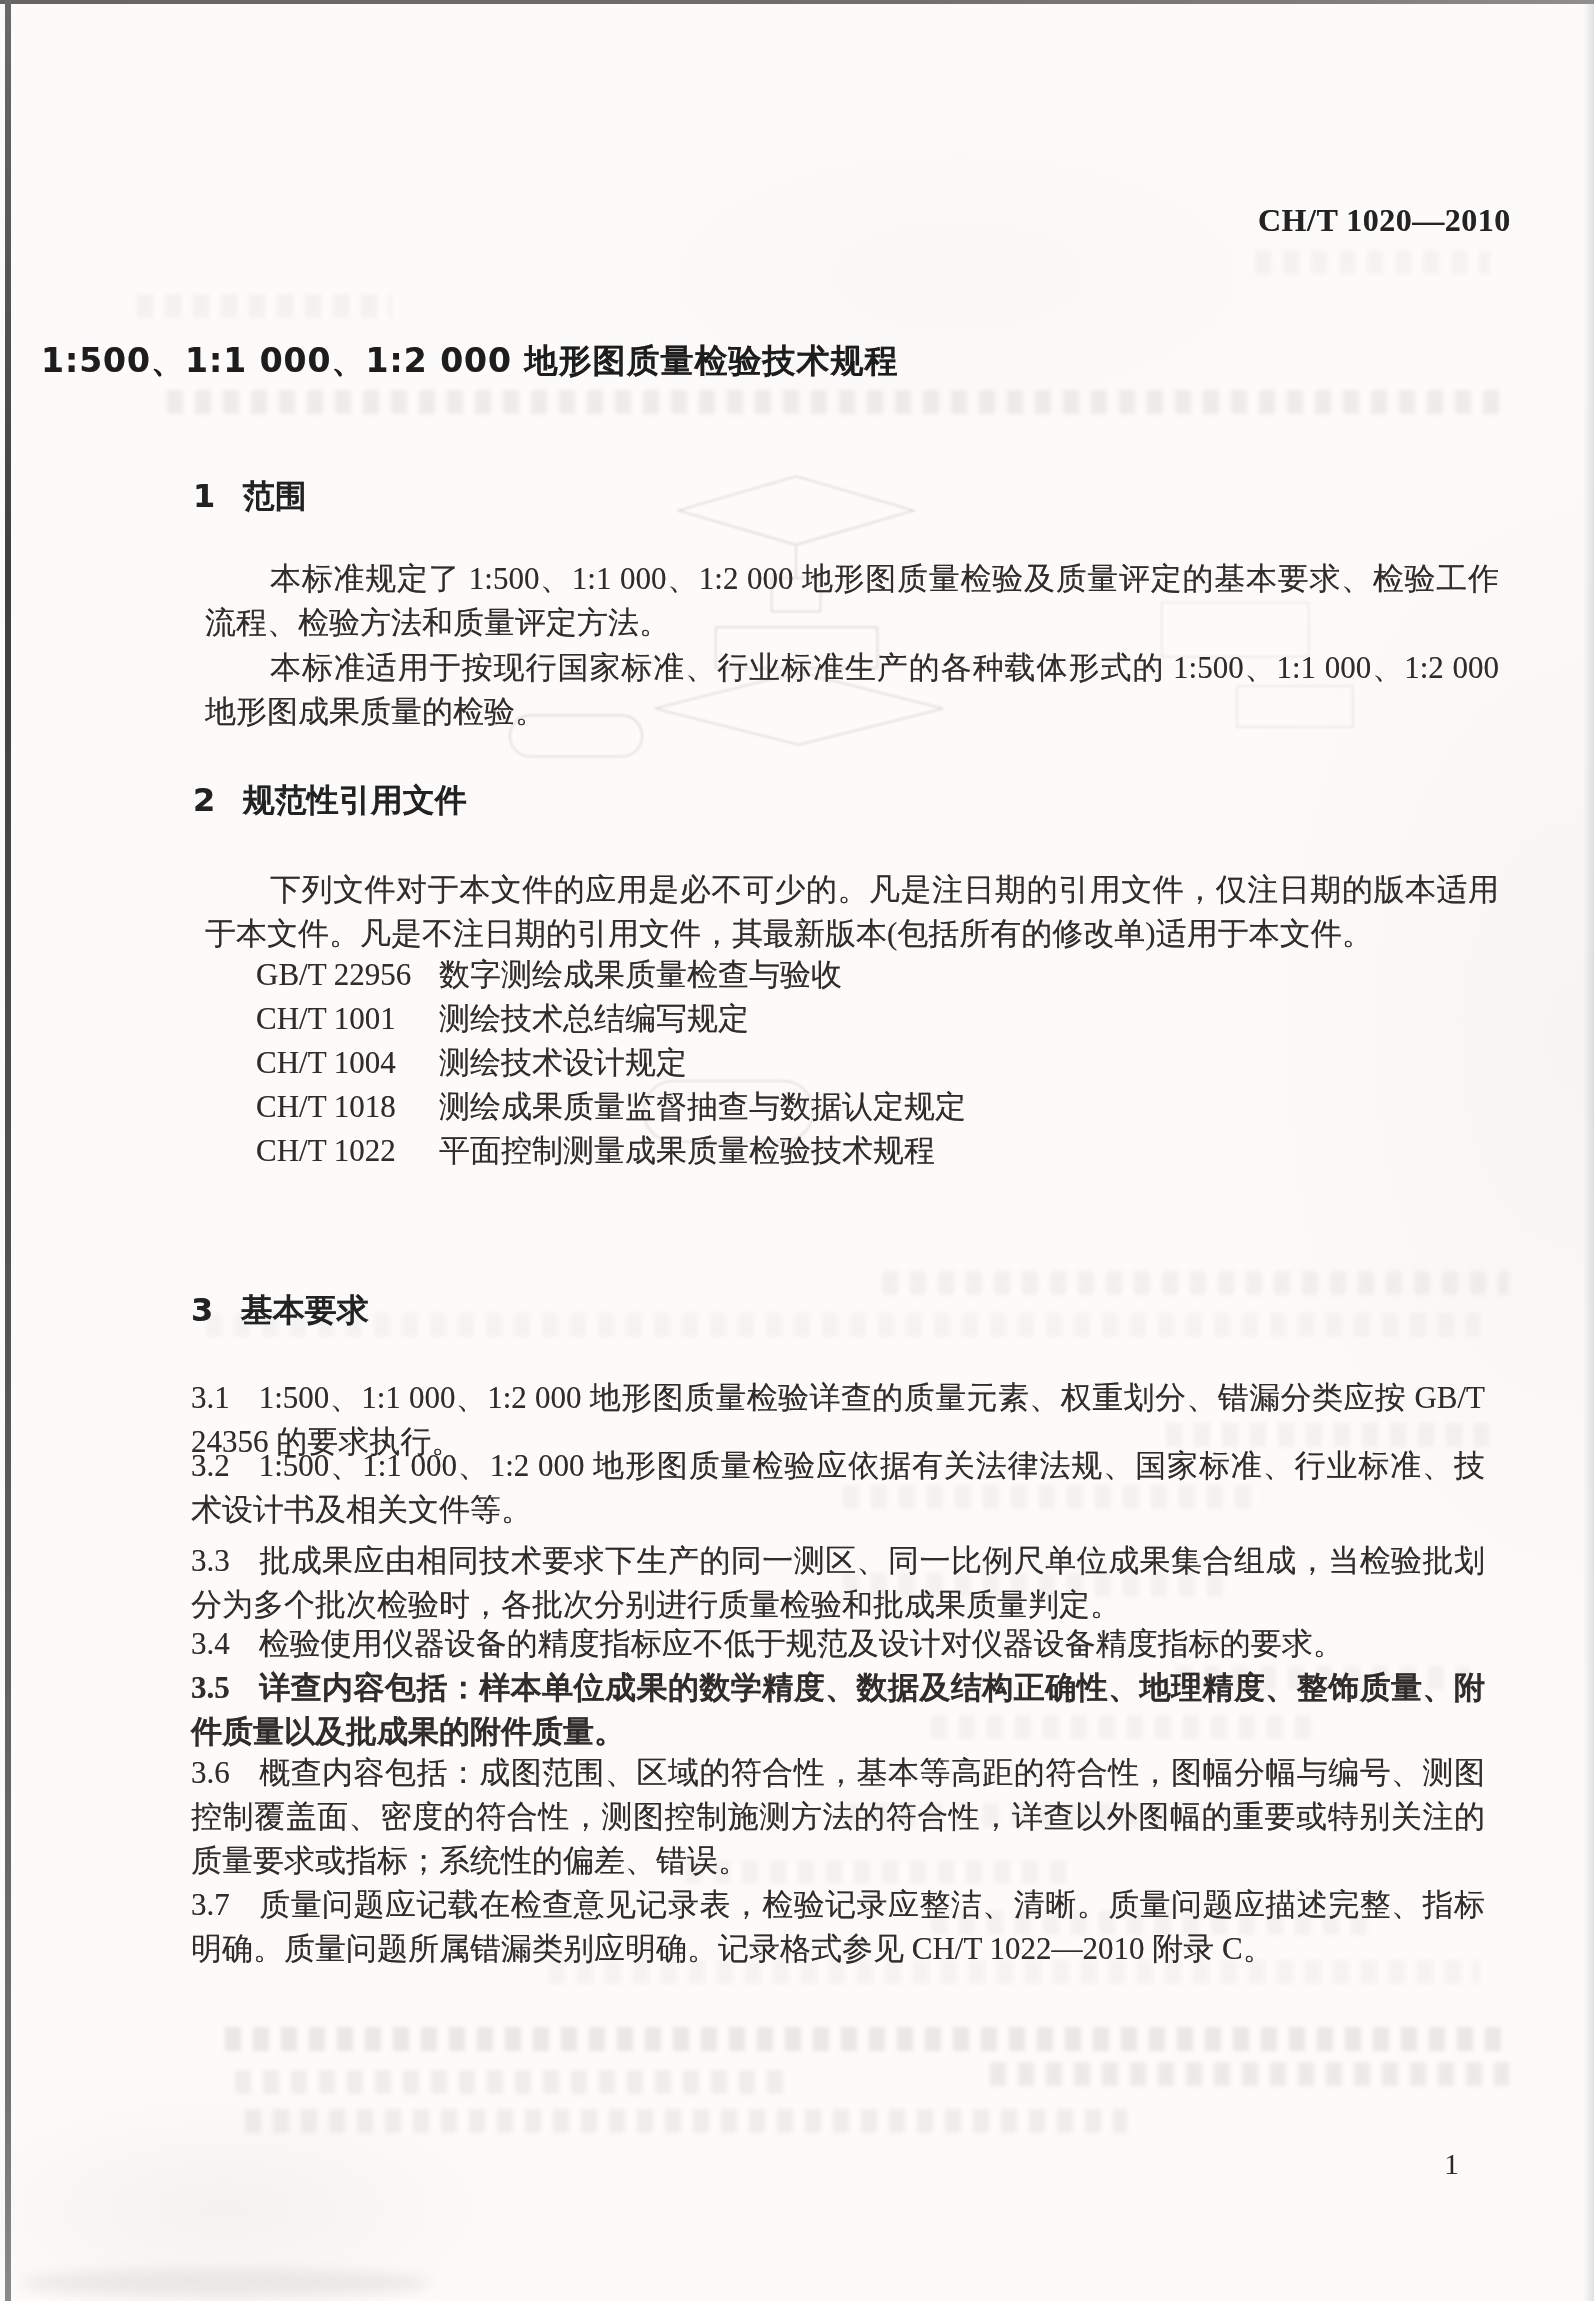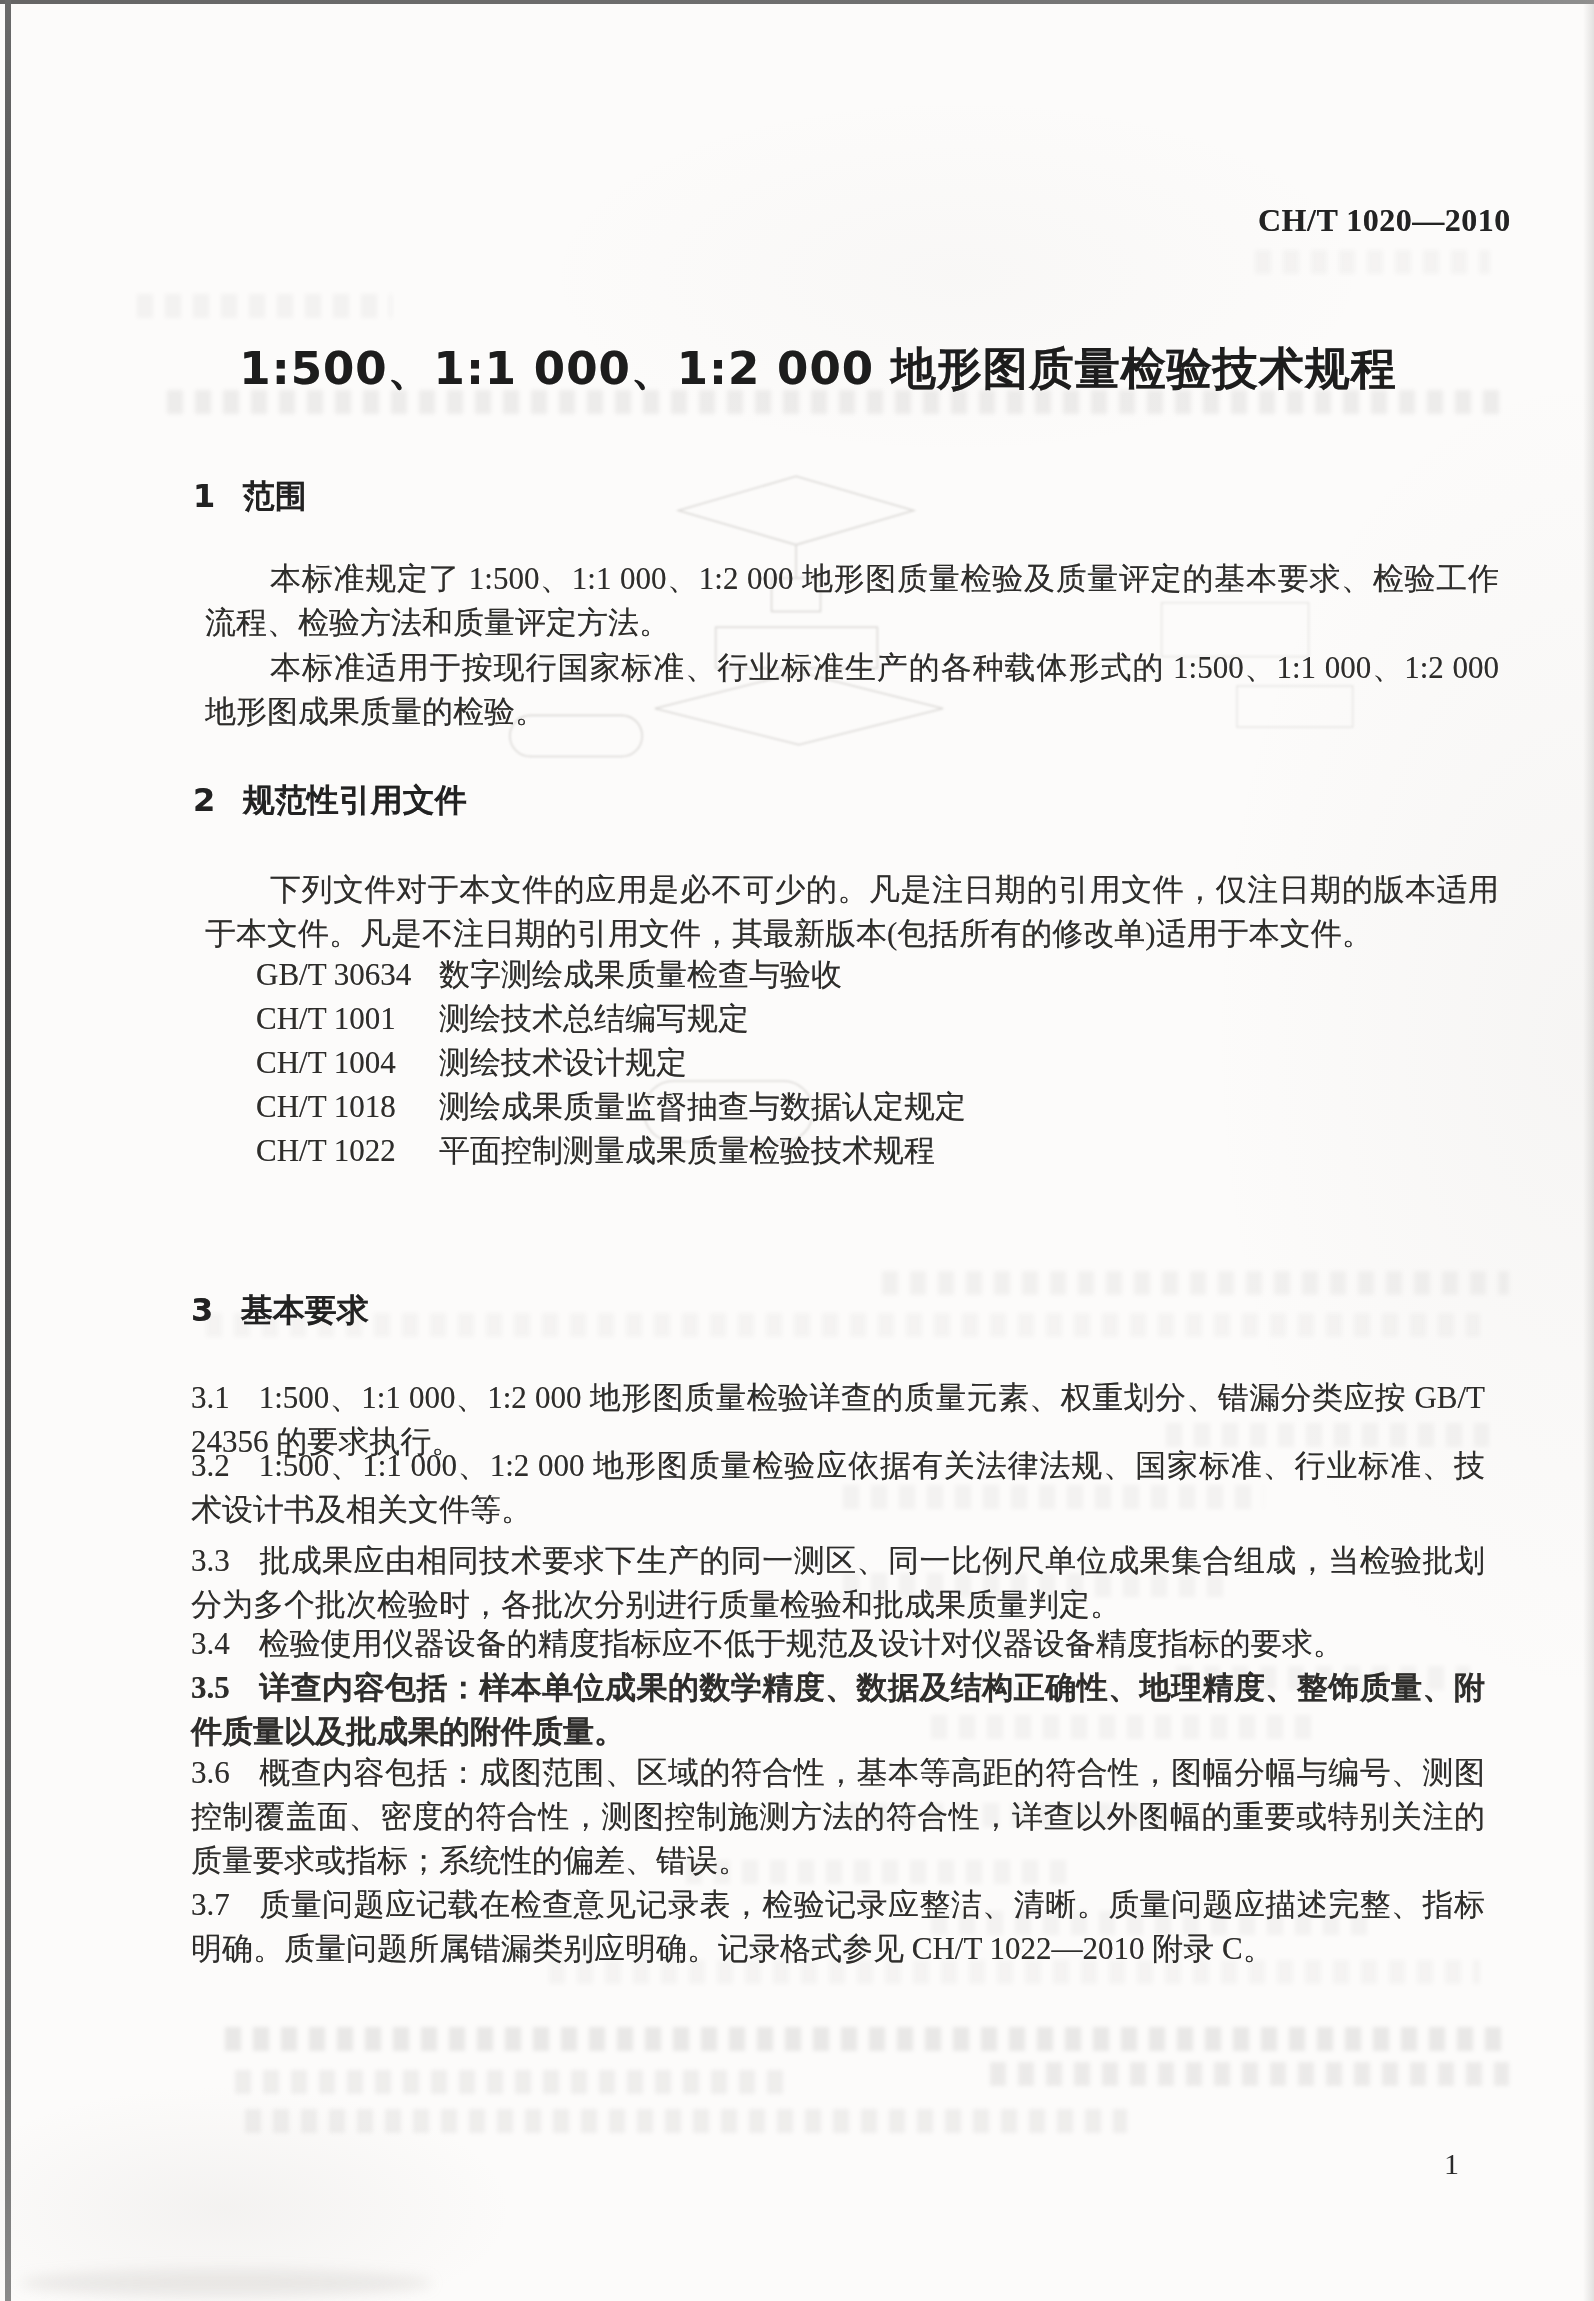--- a/index.html
+++ b/index.html
@@ -32,23 +32,23 @@
     background:rgba(160,156,152,0.18);filter:blur(6.9px);border-radius:50%;}
   
   .smudge{position:absolute;height:23.5px;
     background:repeating-linear-gradient(90deg,rgba(118,116,114,0.55) 0 15.7px,transparent 15.7px 28px);
     filter:blur(2.2px);}
   .ghost-svg{position:absolute;left:0;top:0;pointer-events:none;}
   
   .abs{position:absolute;}
   .header-code{left:1258px;top:202px;font-weight:bold;font-size:32px;letter-spacing:0.5px;color:#232323;
     text-shadow:0 0 0.6px rgba(35,35,35,.55);}
-  .doc-title{left:0;right:0;top:339px;text-align:center;padding-left:41px;
+  .doc-title{left:0;right:0;top:339px;padding-left:41px;
     font-family:"DejaVu Sans","Liberation Sans",sans-serif;font-weight:bold;
-    font-size:45px;color:#1d1d1d;letter-spacing:1px;text-shadow:0 0 0.5px rgba(30,30,30,.5);}
+    font-size:33px;color:#1d1d1d;letter-spacing:1px;text-shadow:0 0 0.5px rgba(30,30,30,.5);}
   .sec-heading{font-family:"DejaVu Sans","Liberation Sans",sans-serif;font-weight:bold;
     font-size:32px;color:#222;line-height:1;text-shadow:0 0 0.5px rgba(30,30,30,.45);}
   .sec-num{margin-right:27.4px;}
   .body-par{left:205px;width:1294px;font-size:31px;line-height:44px;text-align:justify;
     text-shadow:0 0 0.6px rgba(46,45,43,.5);}
   .indent{text-indent:65px;}
   .refs{left:256px;top:953px;font-size:31px;line-height:44px;text-shadow:0 0 0.6px rgba(46,45,43,.5);}
   .ref-row{height:44px;white-space:nowrap;}
   .ref-code{display:inline-block;min-width:183px;}
   .clause{left:191px;width:1294px;font-size:31px;line-height:44px;text-align:justify;
@@ -106,21 +106,21 @@
   <div class="abs body-par indent" style="top:557px;">本标准规定了 1:500、1:1 000、1:2 000 地形图质量检验及质量评定的基本要求、检验工作流程、检验方法和质量评定方法。</div>
   <div class="abs body-par indent" style="top:646px;">本标准适用于按现行国家标准、行业标准生产的各种载体形式的 1:500、1:1 000、1:2 000 地形图成果质量的检验。</div>
 
   <div class="abs sec-heading" style="left:193px;top:784px;">
     <span class="sec-num">2</span><span>规范性引用文件</span>
   </div>
   <div class="abs body-par indent" style="top:868px;">下列文件对于本文件的应用是必不可少的。凡是注日期的引用文件，仅注日期的版本适用于本文件。凡是不注日期的引用文件，其最新版本(包括所有的修改单)适用于本文件。</div>
 
   <div class="abs refs">
     <div class="ref-row">
-      <span class="ref-code">GB/T 30634</span><span>数字测绘成果质量检查与验收</span>
+      <span class="ref-code">GB/T 22956</span><span>数字测绘成果质量检查与验收</span>
     </div>
     <div class="ref-row">
       <span class="ref-code">CH/T 1001</span><span>测绘技术总结编写规定</span>
     </div>
     <div class="ref-row">
       <span class="ref-code">CH/T 1004</span><span>测绘技术设计规定</span>
     </div>
     <div class="ref-row">
       <span class="ref-code">CH/T 1018</span><span>测绘成果质量监督抽查与数据认定规定</span>
     </div>

